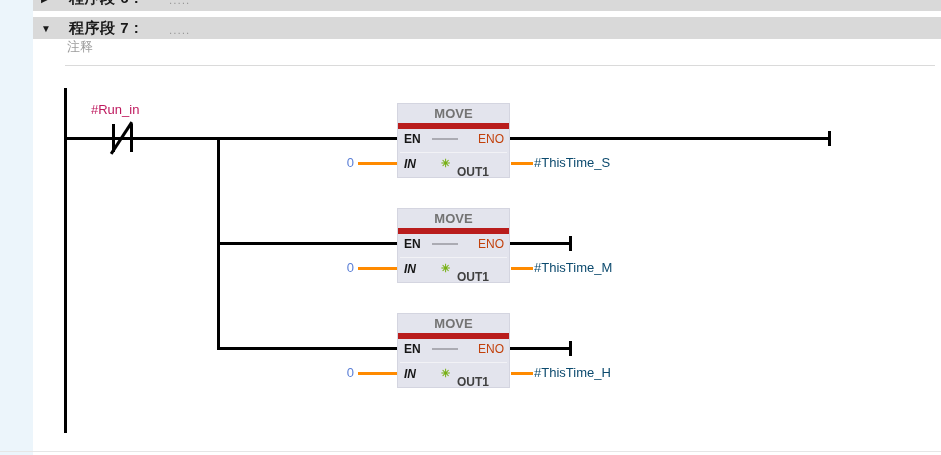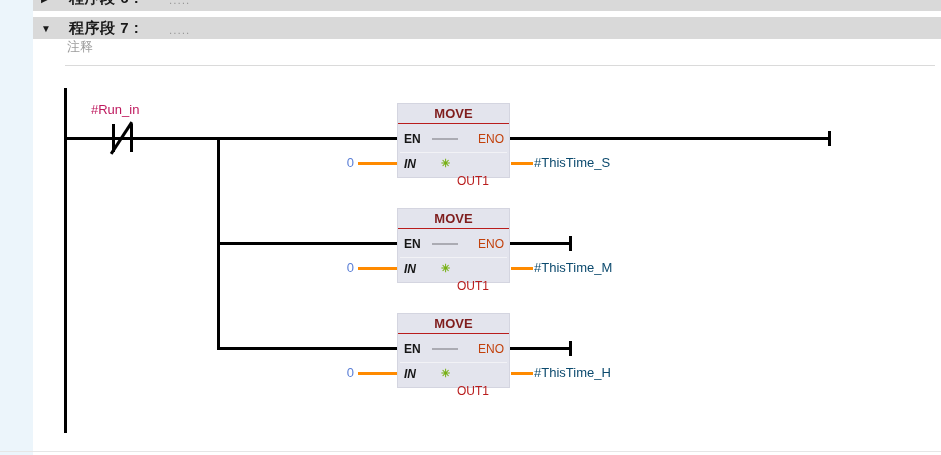--- a/index.html
+++ b/index.html
@@ -48,28 +48,28 @@
   .cbar1{left:112px;}
   .cbar2{left:130px;}
   .contact-slash{position:absolute;left:120px;top:119px;width:3px;height:38px;background:#000;transform:rotate(33deg);}
   .contact-tag{position:absolute;left:91px;top:102px;font-size:13px;color:#be185d;cursor:pointer;}
 
   
   .fbox{position:absolute;left:397px;width:113px;height:75px;background:#e3e4ed;
         border:1px solid #d4d5e0;box-sizing:border-box;cursor:pointer;}
   .b1{top:103px;} .b2{top:208px;} .b3{top:313px;}
   .fbox .hd{height:19px;line-height:19px;text-align:center;font-weight:bold;
-            font-size:13px;color:#7f1d1d;border-bottom:1px solid #b91c1c;}
+            font-size:13px;color:#737373;border-bottom:6px solid #b91c1c;}
   .fbox .sep{position:absolute;left:2px;right:2px;top:48px;height:1px;background:#f2f2f6;}
   .fbox .en-label{position:absolute;left:6px;top:28px;font-size:12px;font-weight:bold;color:#161616;}
   .fbox .eno-label{position:absolute;right:5px;top:28px;font-size:12px;color:#c2410c;}
   .fbox .dash{position:absolute;left:34px;top:34px;width:26px;height:2px;background:#ababb3;}
   .fbox .in-label{position:absolute;left:6px;top:53px;font-size:12px;font-weight:bold;color:#161616;font-style:italic;}
   .fbox .star{position:absolute;left:43px;top:53px;font-size:11px;color:#76b013;font-weight:bold;}
-  .fbox .out-label{position:absolute;left:59px;top:70px;font-size:12px;font-weight:normal;color:#b91c1c;}
+  .fbox .out-label{position:absolute;left:59px;top:61px;font-size:12px;font-weight:bold;color:#404040;}
 
   
   .in-val{position:absolute;left:326px;width:28px;text-align:right;font-size:13px;color:#5b7fd6;cursor:text;}
   .out-tag{position:absolute;left:534px;font-size:13px;color:#0c4a6e;cursor:pointer;}
   .iv1,.ot1{top:155px;} .iv2,.ot2{top:260px;} .iv3,.ot3{top:365px;}
   .stub-in{left:358px;width:39px;}
   .stub-out{left:511px;width:22px;}
   .si1,.so1{top:162px;} .si2,.so2{top:267px;} .si3,.so3{top:372px;}
 </style>
 </head>

